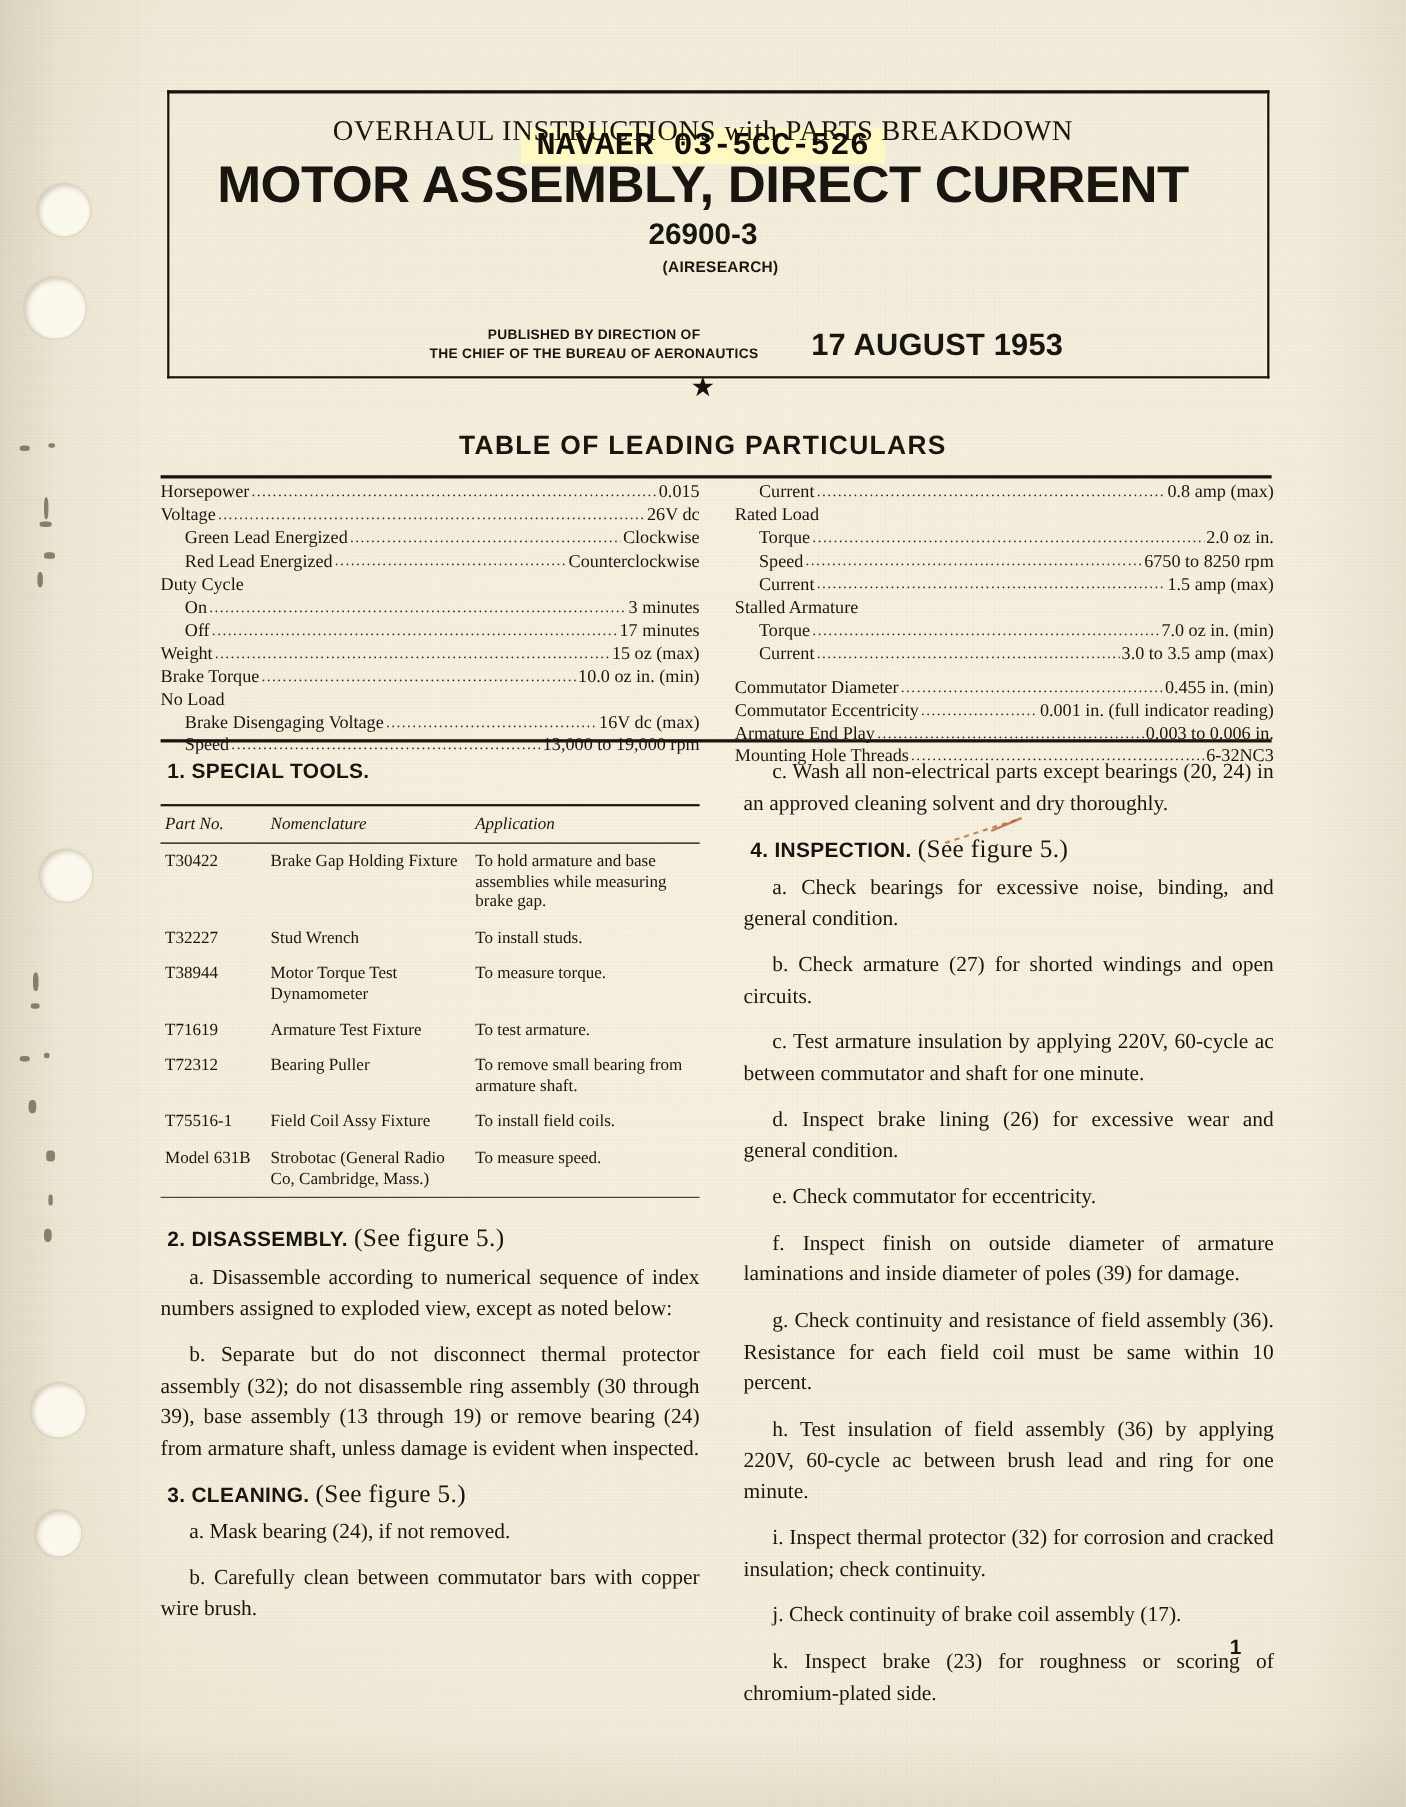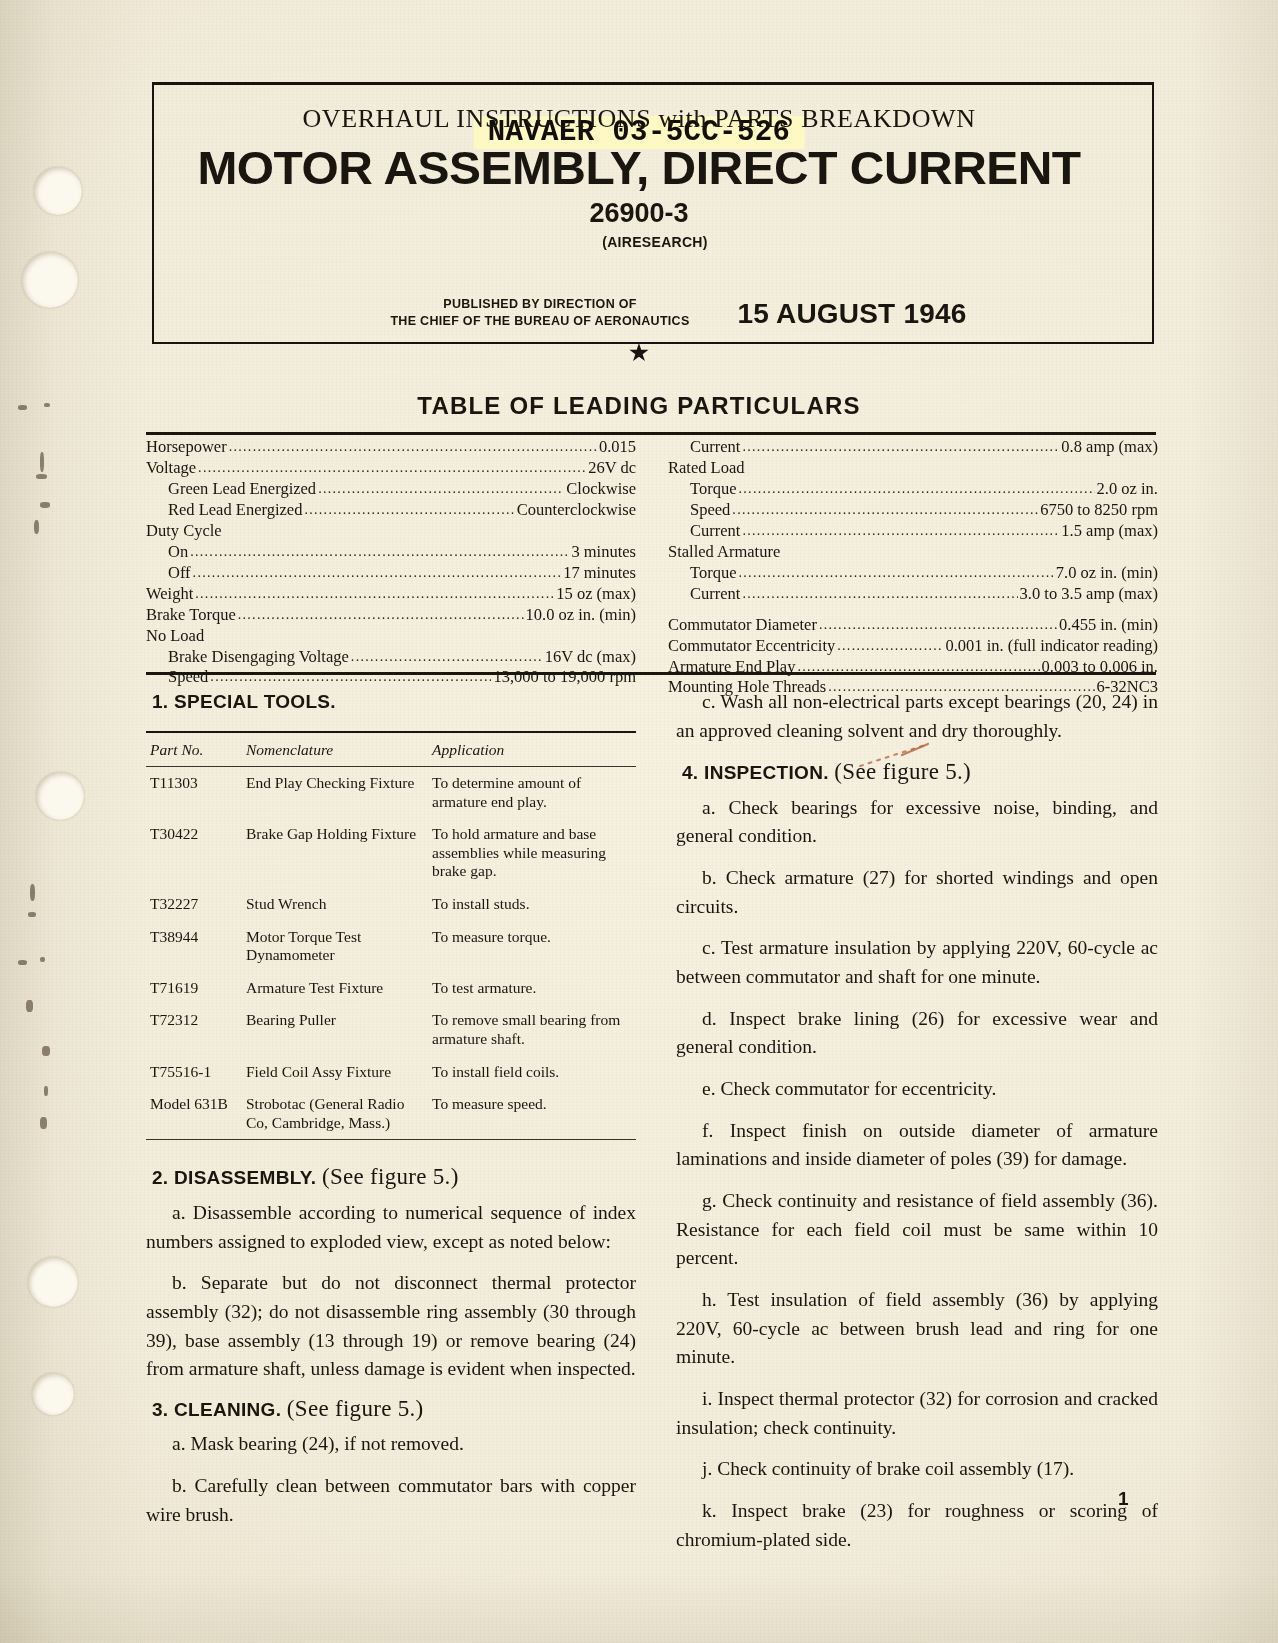--- a/index.html
+++ b/index.html
@@ -231,21 +231,21 @@
     <span class="doc-no-bg">NAVAER 03-5CC-526</span>
   </div>
   <div class="subtitle">OVERHAUL INSTRUCTIONS with PARTS BREAKDOWN</div>
   <div class="maintitle">MOTOR ASSEMBLY, DIRECT CURRENT</div>
   <div class="partno">26900-3</div>
   <div class="maker">(AIRESEARCH)</div>
   <div class="pubblock">
     <div>PUBLISHED BY DIRECTION OF</div>
     <div>THE CHIEF OF THE BUREAU OF AERONAUTICS</div>
   </div>
-  <div class="pubdate">15 AUGUST 1946</div>
+  <div class="pubdate">17 AUGUST 1953</div>
   <div class="star">★</div>
 
   <div class="tlp-title">TABLE OF LEADING PARTICULARS</div>
   <div class="tlp-rule-top"></div>
   <div class="tlp left" id="tlp-left">
       <div class="pline">
         <span class="lbl">Horsepower</span>
         <span class="dots">........................................................................................................................</span>
         <span class="val">0.015</span>
       </div>
@@ -365,25 +365,20 @@
       <div class="tools-rule"></div>
       <table class="tools">
         <thead>
           <tr>
             <th class="c1">Part No.</th>
             <th class="c2">Nomenclature</th>
             <th class="c3">Application</th>
           </tr>
         </thead>
         <tbody id="tools-body">
-            <tr>
-              <td class="c1">T11303</td>
-              <td class="c2">End Play Checking Fixture</td>
-              <td class="c3">To determine amount of armature end play.</td>
-            </tr>
             <tr>
               <td class="c1">T30422</td>
               <td class="c2">Brake Gap Holding Fixture</td>
               <td class="c3">To hold armature and base assemblies while measuring brake gap.</td>
             </tr>
             <tr>
               <td class="c1">T32227</td>
               <td class="c2">Stud Wrench</td>
               <td class="c3">To install studs.</td>
             </tr>

